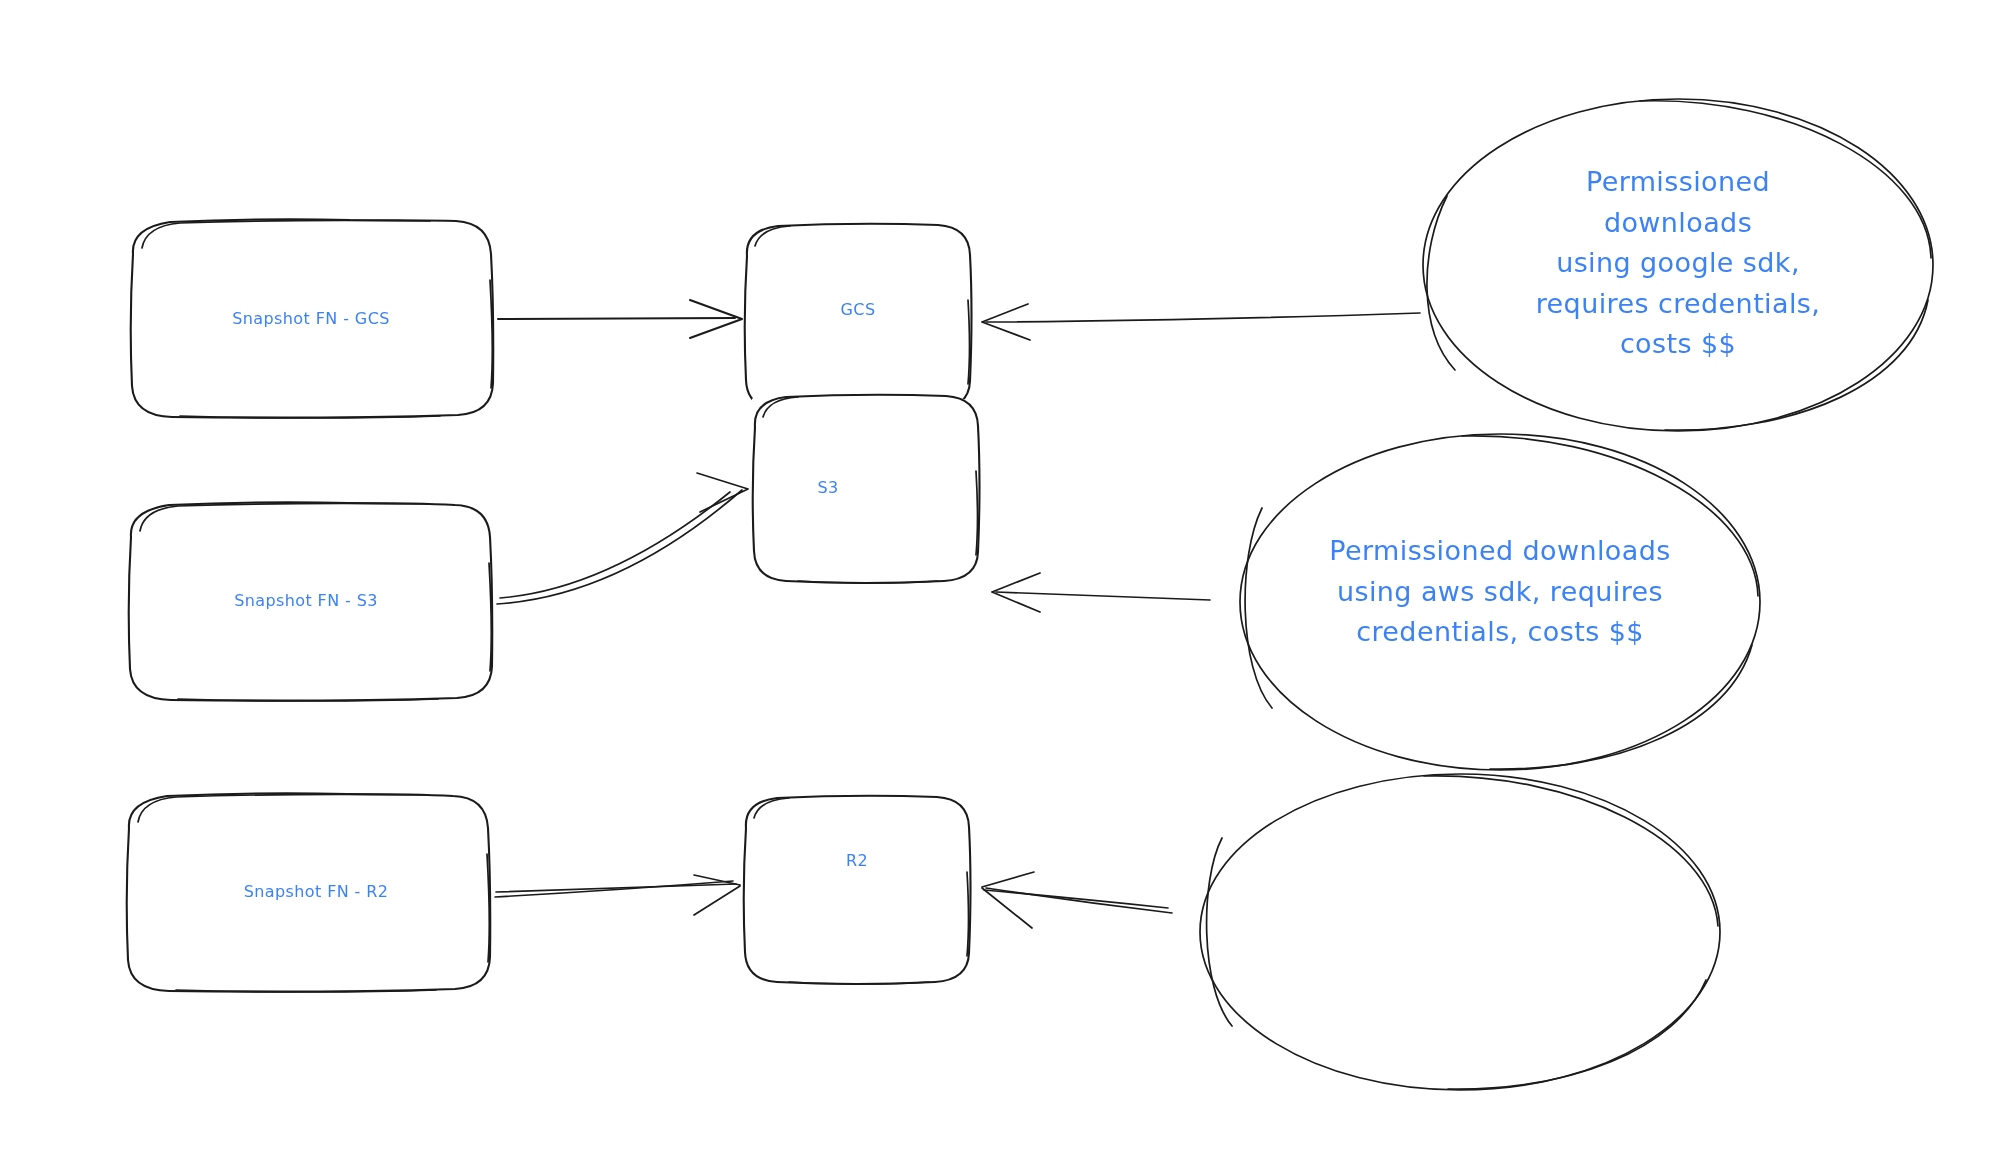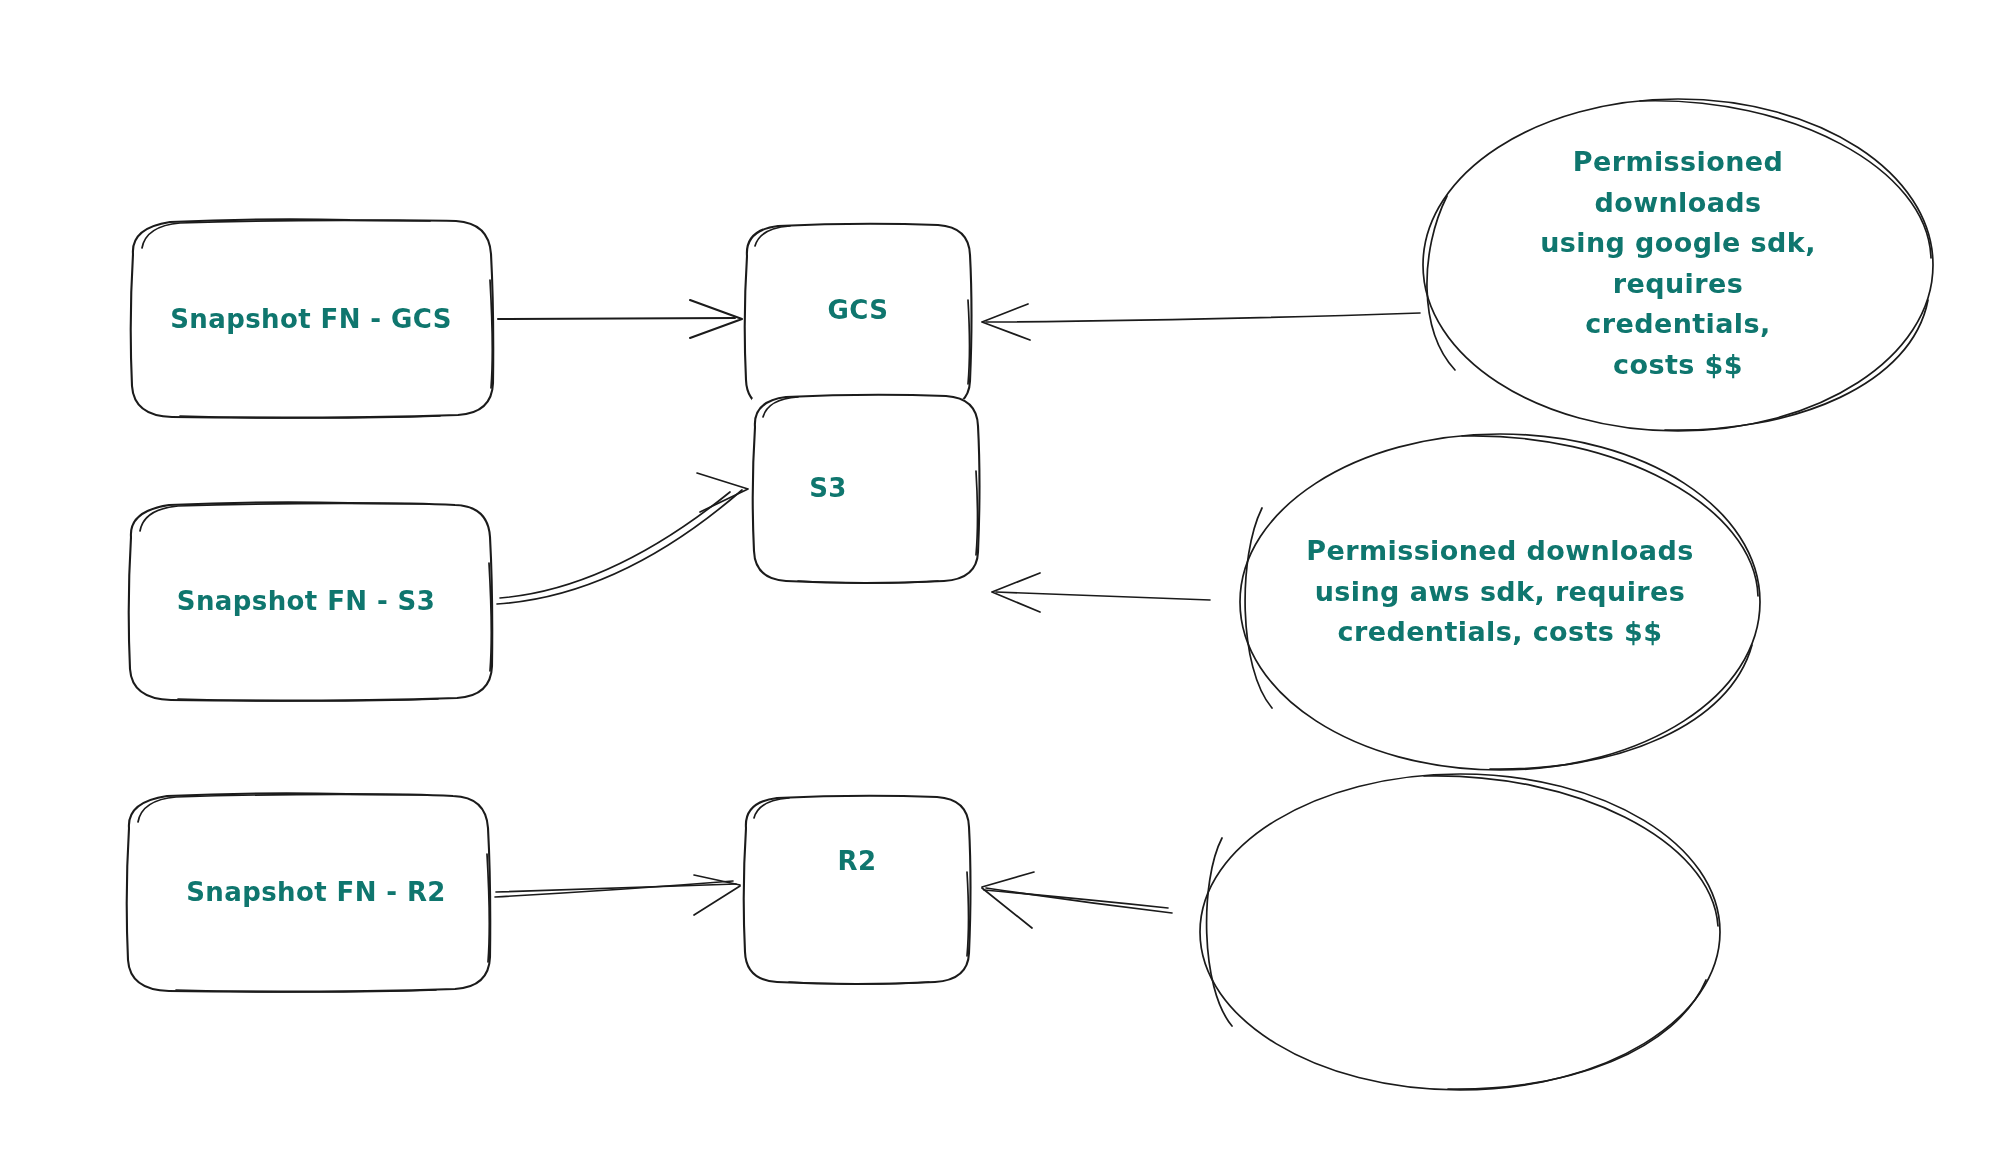--- a/index.html
+++ b/index.html
@@ -40,31 +40,30 @@
     stroke-width: 1.7;
     stroke-linecap: round;
     stroke-linejoin: round;
   }
   .shape-fill {
     fill: #ffffff;
   }
   .node-label,
   .note-label {
     position: absolute;
-    color: #0f766e;
+    color: #3b82f6;
     font-family: "DejaVu Sans", sans-serif;
     text-align: center;
     line-height: 1.42;
     white-space: pre-line;
     pointer-events: none;
     letter-spacing: 0.4px;
-    font-weight: bold;
   }
   .node-label {
-    font-size: 26px;
+    font-size: 16px;
     transform: translate(-50%, -50%);
   }
   .note-label {
     font-size: 27px;
     transform: translate(-50%, -50%);
     line-height: 1.5;
   }
 </style>
 </head>
 <body>

